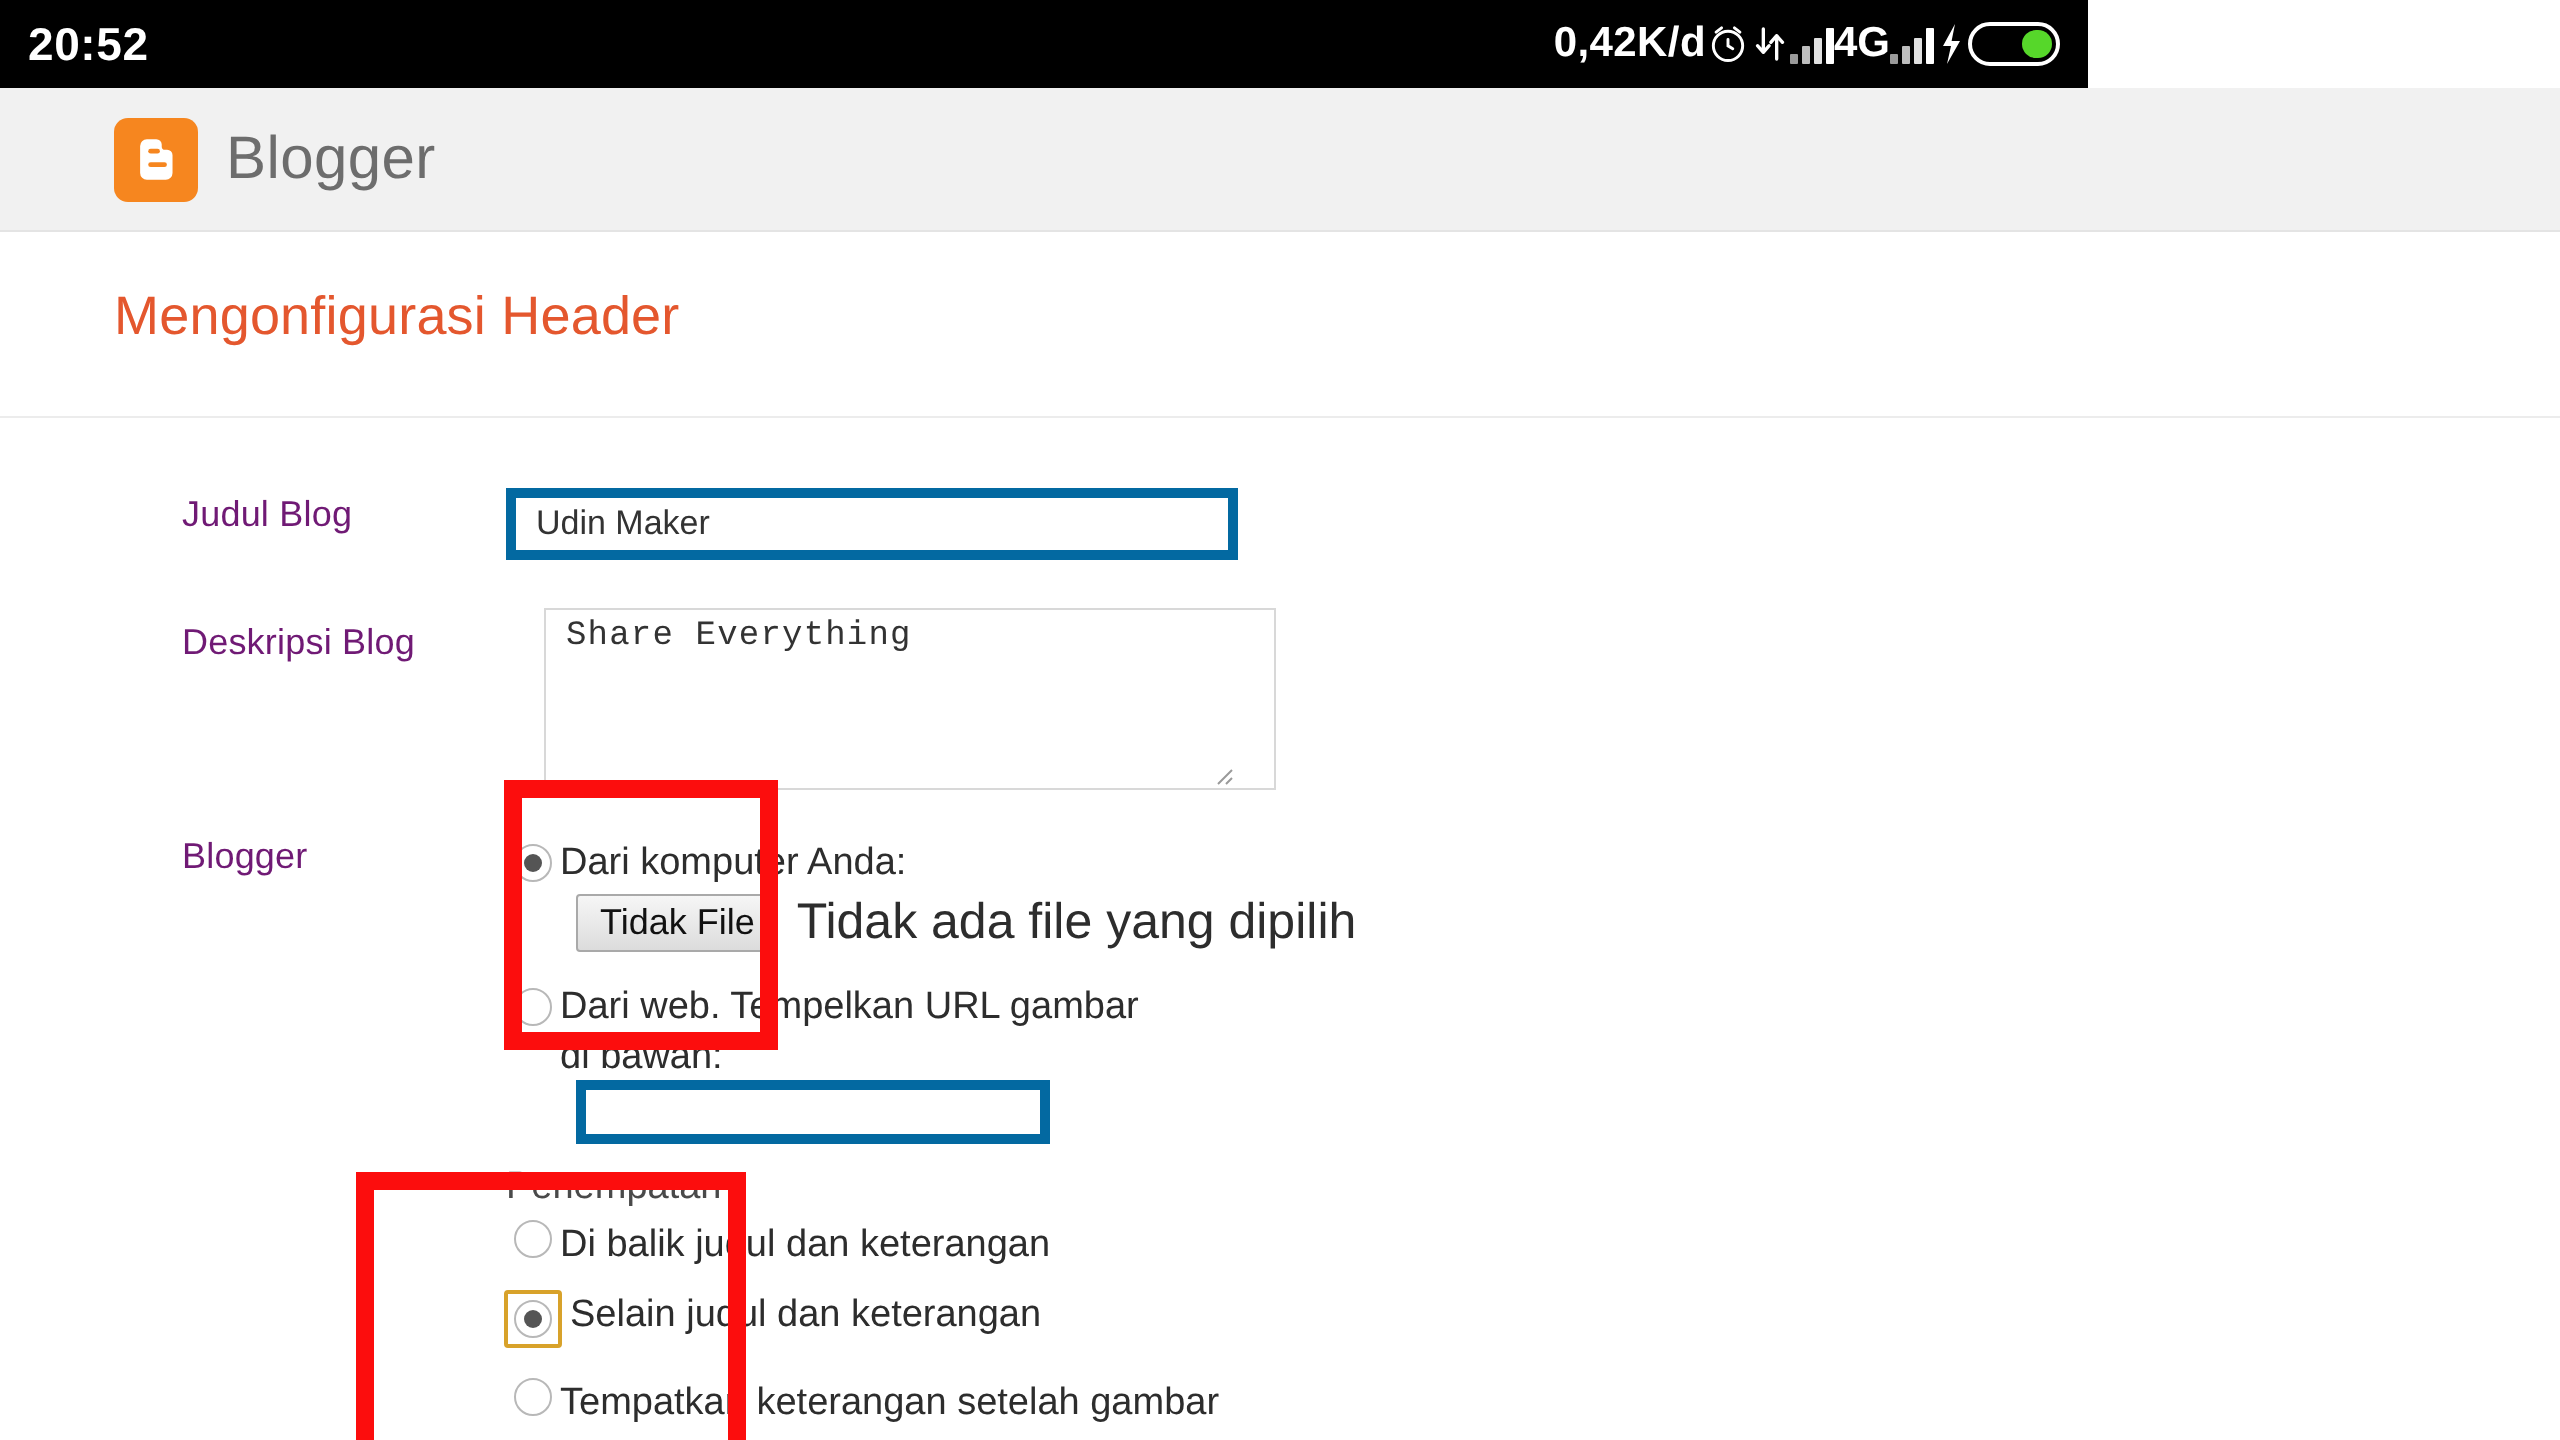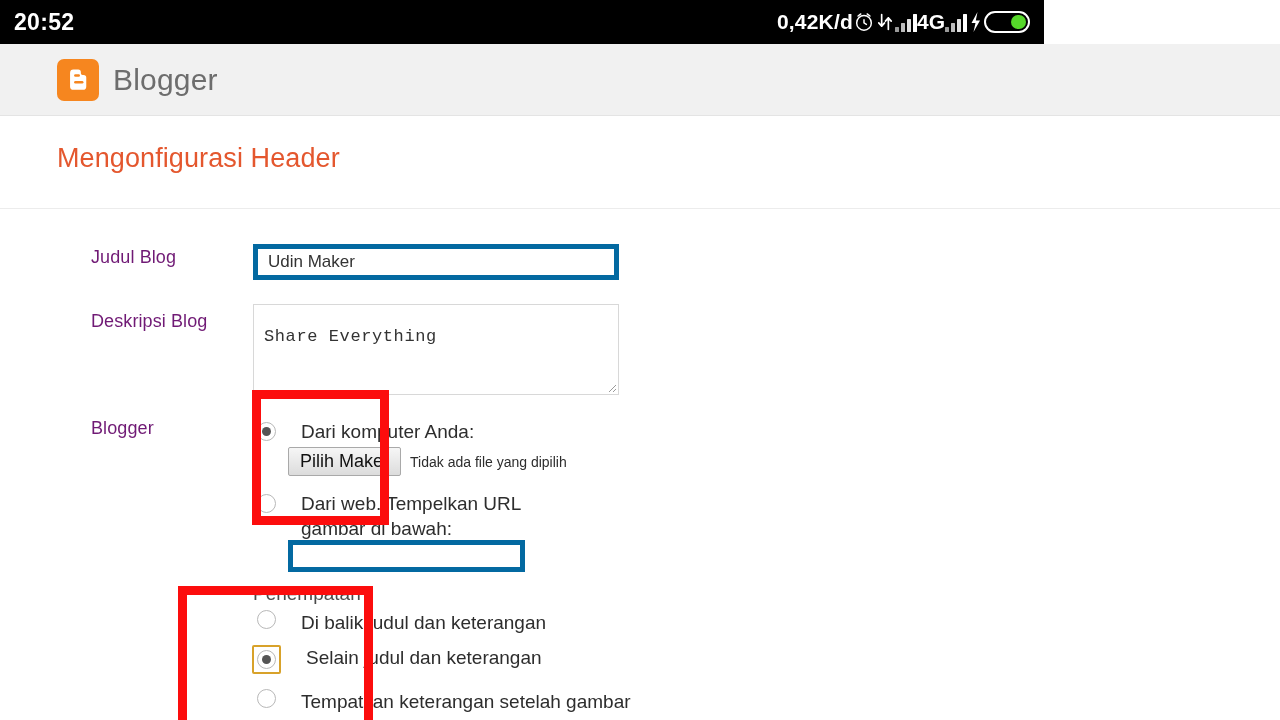--- a/index.html
+++ b/index.html
@@ -87,22 +87,23 @@
   .tinput {
     border: 5px solid #0369a1; background: #fff;
     font-family: "Liberation Sans", sans-serif;
     font-size: 17px; color: #333;
     padding: 0 10px;
   }
   .tarea {
     border: 1px solid #d8d8d8; background: #fff;
     font-family: "Liberation Mono", monospace;
     font-size: 17px; color: #333;
-    padding: 22px 10px; resize: none; overflow: hidden;
+    padding: 4px 10px; resize: none; overflow: hidden;
     letter-spacing: .6px;
+    margin-left: 19px;
   }
   .resize-grip {
     position: absolute; right: 2px; bottom: 2px;
     width: 12px; height: 12px; pointer-events: none;
   }
 
   
   .radio {
     width: 19px; height: 19px; border-radius: 50%;
     border: 1px solid #b8b8b8; background: #fff;
@@ -111,33 +112,33 @@
   }
   .radio.checked::after {
     content: ""; width: 9px; height: 9px; border-radius: 50%;
     background: #555555;
   }
   .radio-focus {
     padding: 3px; border: 2px solid #d8a22a; background: #fff;
     display: inline-flex; border-radius: 2px;
   }
   .opt {
-    position: absolute; display: flex; align-items: flex-start; gap: 25px;
+    position: absolute; display: flex; align-items: flex-start; gap: 4px;
   }
   .opt-text {
     font-size: 19px; color: #2d2d2d; line-height: 25px;
   }
   .filebtn {
     font-family: "Liberation Sans", sans-serif;
     font-size: 18px; color: #111;
     background: linear-gradient(#f6f6f6, #dcdcdc);
     border: 1px solid #a9a9a9; border-radius: 2px;
     padding: 3px 11px;
   }
-  .fileinfo { font-size: 14px; color: #2d2d2d; }
+  .fileinfo { font-size: 25px; color: #2d2d2d; }
 
   
   .redbox {
     position: absolute; border: 9px solid #fc0d0d;
     background: transparent; pointer-events: none;
   }
 </style>
 </head>
 <body>
 
@@ -229,21 +230,21 @@
   <div class="row" style="top:210px; left:57px;">
     <span class="flabel">Blogger</span>
   </div>
 
   <div class="opt" style="top:211px; left:257px; width:420px;">
     <span class="radio checked" style="margin-top:3px;"></span>
     <span class="opt-text">Dari komputer Anda:</span>
   </div>
 
   <div style="position:absolute; top:239px; left:288px; display:flex; align-items:center; gap:9px;">
-    <button class="filebtn">Pilih Maker</button>
+    <button class="filebtn">Tidak File</button>
     <span class="fileinfo">Tidak ada file yang dipilih</span>
   </div>
 
   <div class="opt" style="top:283px; left:257px; width:330px;">
     <span class="radio" style="margin-top:3px;"></span>
     <span class="opt-text">Dari web. Tempelkan URL gambar di bawah:</span>
   </div>
 
   <input class="tinput" type="text" style="position: absolute; top: 332px; left: 288px; width: 237px; height: 32px;" value="">
 

